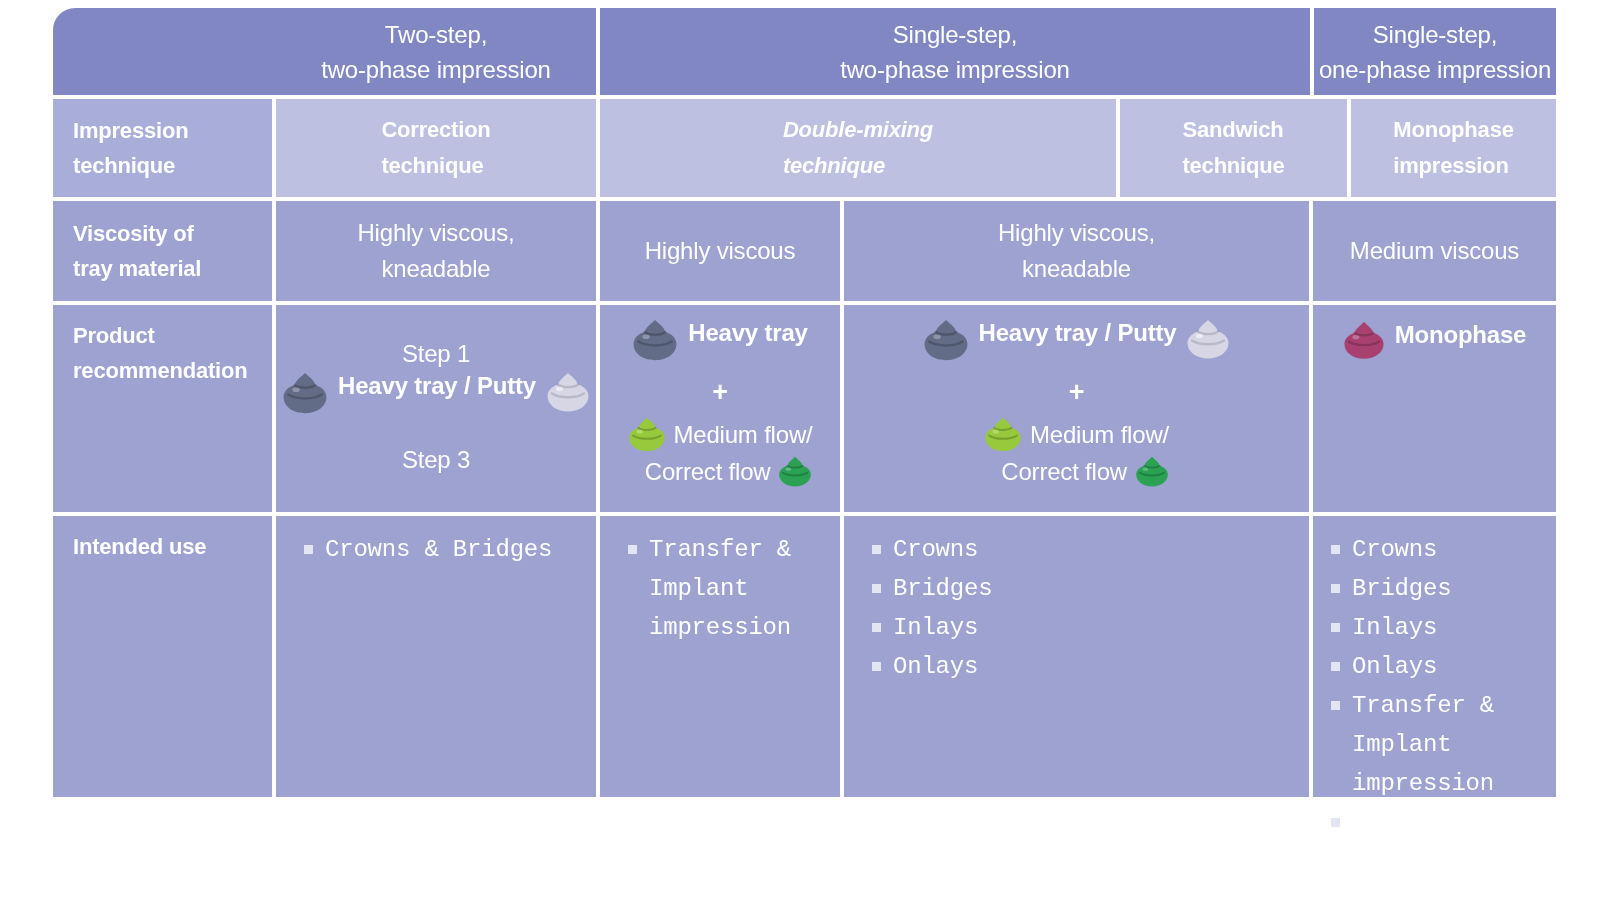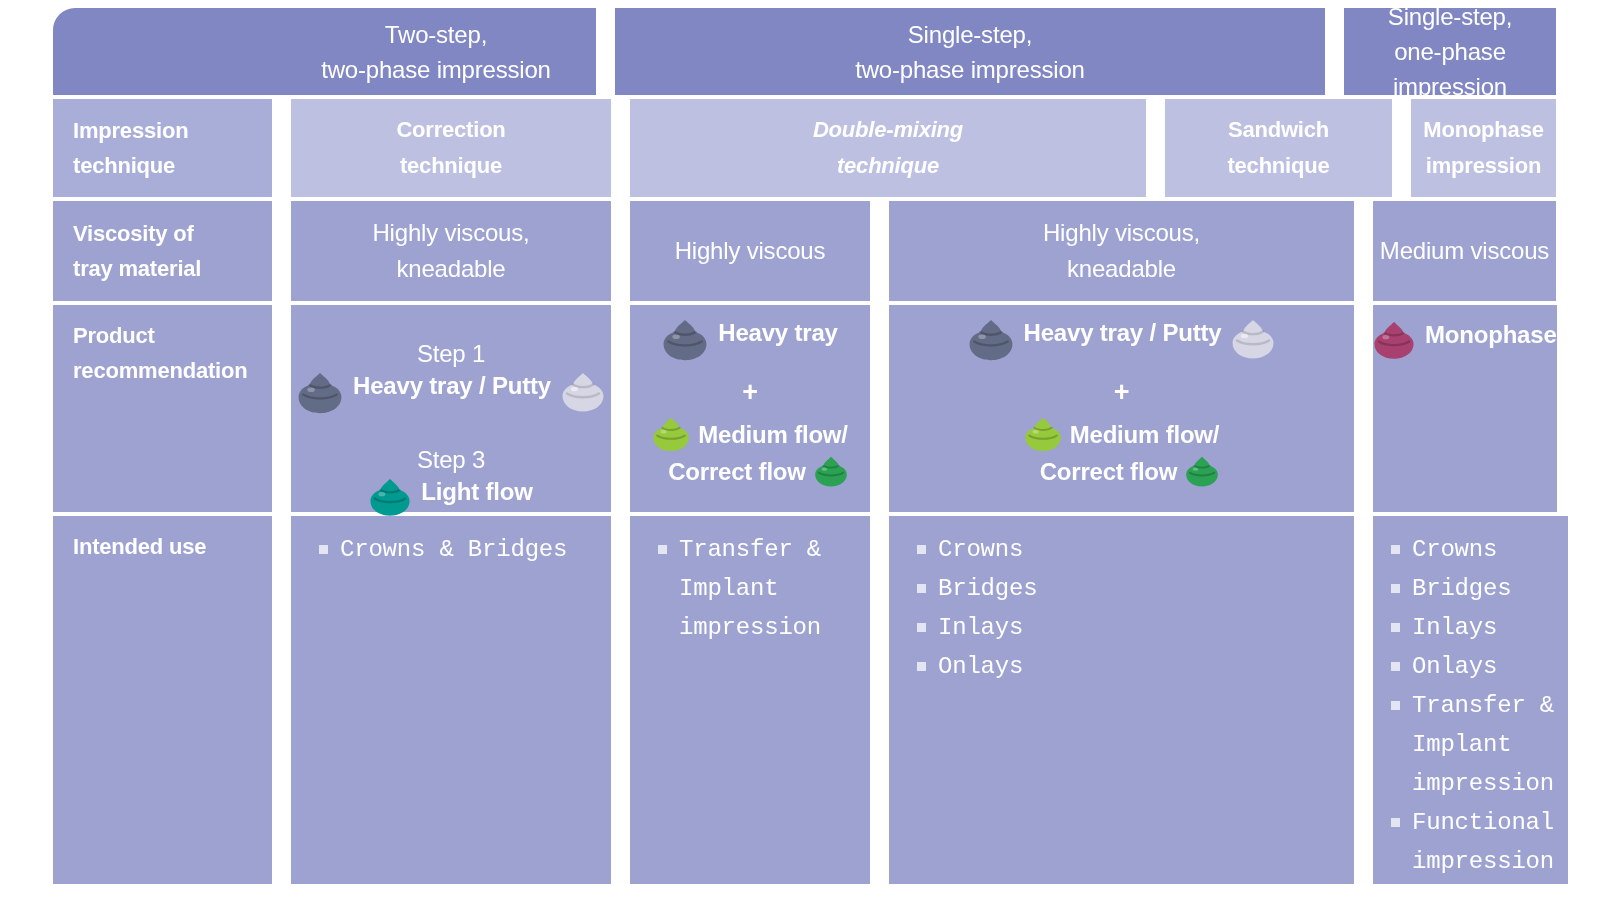--- a/index.html
+++ b/index.html
@@ -17,21 +17,21 @@
     position:relative;width:1600px;height:900px;overflow:hidden;
     background:var(--page-bg);
     font-family:"Liberation Sans", sans-serif;
     color:var(--text);
     letter-spacing:-0.2px;
   }
   .table{
     position:absolute;left:43px;top:8px;width:1513px;
     display:flex;flex-direction:column;gap:4px;
   }
-  .row{display:flex;gap:19px;padding-left:10px;}
+  .row{display:flex;gap:4px;padding-left:10px;}
   .cell{position:relative;}
   .grow{flex:1;}
 
   
   .w-label{width:219px;flex:none;}
   .w-c1{width:320px;flex:none;}
   .w-c2{width:240px;flex:none;}
   .w-c3{width:465px;flex:none;}
   .w-dm{width:516px;flex:none;font-style:italic;}
   .w-sw{width:227px;flex:none;}
@@ -53,39 +53,39 @@
     display:flex;flex-direction:column;justify-content:center;
     padding-left:20px;text-align:left;
   }
   .lab.mid{background:var(--tech-label-bg);}
   .lab.body-bg{background:var(--body-bg);}
   .lab.top{justify-content:flex-start;padding-top:13px;}
 
   
   .tech{
     background:var(--tech-cell-bg);
-    font-weight:700;font-size:22px;line-height:36px;text-align:center;white-space:pre-line;
+    font-weight:700;font-size:22px;line-height:36px;white-space:pre-line;
     display:flex;align-items:center;justify-content:center;
   }
 
   
   .bodycell{background:var(--body-bg);}
   .visc{
     display:flex;align-items:center;justify-content:center;
     font-size:24px;line-height:36px;text-align:center;white-space:pre-line;
   }
 
   
   .prod{display:flex;flex-direction:column;align-items:center;padding-top:12px;}
   .steplabel{font-weight:400;font-size:24px;line-height:32px;margin-top:21px;}
   .steplabel.mt{margin-top:30px;}
   .prodline{display:flex;align-items:flex-start;gap:10px;font-weight:700;font-size:24px;margin-top:2px;}
   .plus{font-weight:700;font-size:27px;margin:16px 0 8px 0;}
   .flowblock{display:flex;flex-direction:column;}
-  .flowline{display:flex;align-items:center;gap:8px;font-weight:700;font-size:24px;line-height:37px;}
+  .flowline{display:flex;align-items:center;gap:8px;font-weight:400;font-size:24px;line-height:37px;}
   .flowline.right{justify-content:flex-end;}
 
   
   .dollop{display:inline-block;flex:none;}
   .dollop svg{display:block;width:100%;height:auto;}
   .d46{width:46px;} .d44{width:44px;} .d42{width:42px;} .d38{width:38px;} .d34{width:34px;}
 
   
   .use{padding:14px 14px 0 28px;}
   .use.p18{padding-left:18px;}
@@ -151,31 +151,20 @@
           <span class="dollop d44" style="color: rgb(214, 214, 228);">
             <svg viewBox="0 0 44 40">
                 <path fill="currentColor" d="M22 1 C26 5 30.5 7.5 32 12.5 C38.5 14.5 42.5 19 42.5 24 C42.5 33 33.5 39.5 22 39.5 C10.5 39.5 1.5 33 1.5 24 C1.5 19 5.5 14.5 12 12.5 C13.5 7.5 18 5 22 1 Z"></path>
                 <path fill="none" stroke="rgba(0,0,0,0.13)" stroke-width="2.4" stroke-linecap="round" d="M12 12.5 C16.5 16 27.5 16 32 12.5"></path>
                 <path fill="none" stroke="rgba(0,0,0,0.13)" stroke-width="2.4" stroke-linecap="round" d="M6 21.5 C13.5 26.5 30.5 26.5 38 21.5"></path>
                 <ellipse cx="13.5" cy="17" rx="3.6" ry="2.2" fill="#ffffff" opacity="0.5"></ellipse>
               </svg>
           </span>
         </div>
         <div class="steplabel mt">Step 3</div>
-        <div class="prodline">
-          <span class="dollop d42" style="color: rgb(0, 154, 145);">
-            <svg viewBox="0 0 44 40">
-                <path fill="currentColor" d="M22 1 C26 5 30.5 7.5 32 12.5 C38.5 14.5 42.5 19 42.5 24 C42.5 33 33.5 39.5 22 39.5 C10.5 39.5 1.5 33 1.5 24 C1.5 19 5.5 14.5 12 12.5 C13.5 7.5 18 5 22 1 Z"></path>
-                <path fill="none" stroke="rgba(0,0,0,0.2)" stroke-width="2.4" stroke-linecap="round" d="M12 12.5 C16.5 16 27.5 16 32 12.5"></path>
-                <path fill="none" stroke="rgba(0,0,0,0.2)" stroke-width="2.4" stroke-linecap="round" d="M6 21.5 C13.5 26.5 30.5 26.5 38 21.5"></path>
-                <ellipse cx="13.5" cy="17" rx="3.6" ry="2.2" fill="#ffffff" opacity="0.28"></ellipse>
-              </svg>
-          </span>
-          <span>Light flow</span>
-        </div>
       </div>
 
       <div class="cell bodycell prod w-c2">
         <div class="prodline">
           <span class="dollop d46" style="color: rgb(99, 108, 135);">
             <svg viewBox="0 0 44 40">
                 <path fill="currentColor" d="M22 1 C26 5 30.5 7.5 32 12.5 C38.5 14.5 42.5 19 42.5 24 C42.5 33 33.5 39.5 22 39.5 C10.5 39.5 1.5 33 1.5 24 C1.5 19 5.5 14.5 12 12.5 C13.5 7.5 18 5 22 1 Z"></path>
                 <path fill="none" stroke="rgba(0,0,0,0.2)" stroke-width="2.4" stroke-linecap="round" d="M12 12.5 C16.5 16 27.5 16 32 12.5"></path>
                 <path fill="none" stroke="rgba(0,0,0,0.2)" stroke-width="2.4" stroke-linecap="round" d="M6 21.5 C13.5 26.5 30.5 26.5 38 21.5"></path>
                 <ellipse cx="13.5" cy="17" rx="3.6" ry="2.2" fill="#ffffff" opacity="0.28"></ellipse>
@@ -265,21 +254,21 @@
                 <path fill="none" stroke="rgba(0,0,0,0.2)" stroke-width="2.4" stroke-linecap="round" d="M12 12.5 C16.5 16 27.5 16 32 12.5"></path>
                 <path fill="none" stroke="rgba(0,0,0,0.2)" stroke-width="2.4" stroke-linecap="round" d="M6 21.5 C13.5 26.5 30.5 26.5 38 21.5"></path>
                 <ellipse cx="13.5" cy="17" rx="3.6" ry="2.2" fill="#ffffff" opacity="0.28"></ellipse>
               </svg>
           </span>
           <span>Monophase</span>
         </div>
       </div>
     </div>
 
-    <div class="row" style="height:368px">
+    <div class="row" style="height:281px">
       <div class="cell lab body-bg top w-label">Intended use</div>
 
       <div class="cell bodycell use w-c1">
         <ul>
           <li><span class="sq"></span><span>Crowns &amp; Bridges</span></li>
         </ul>
       </div>
 
       <div class="cell bodycell use w-c2">
         <ul>

